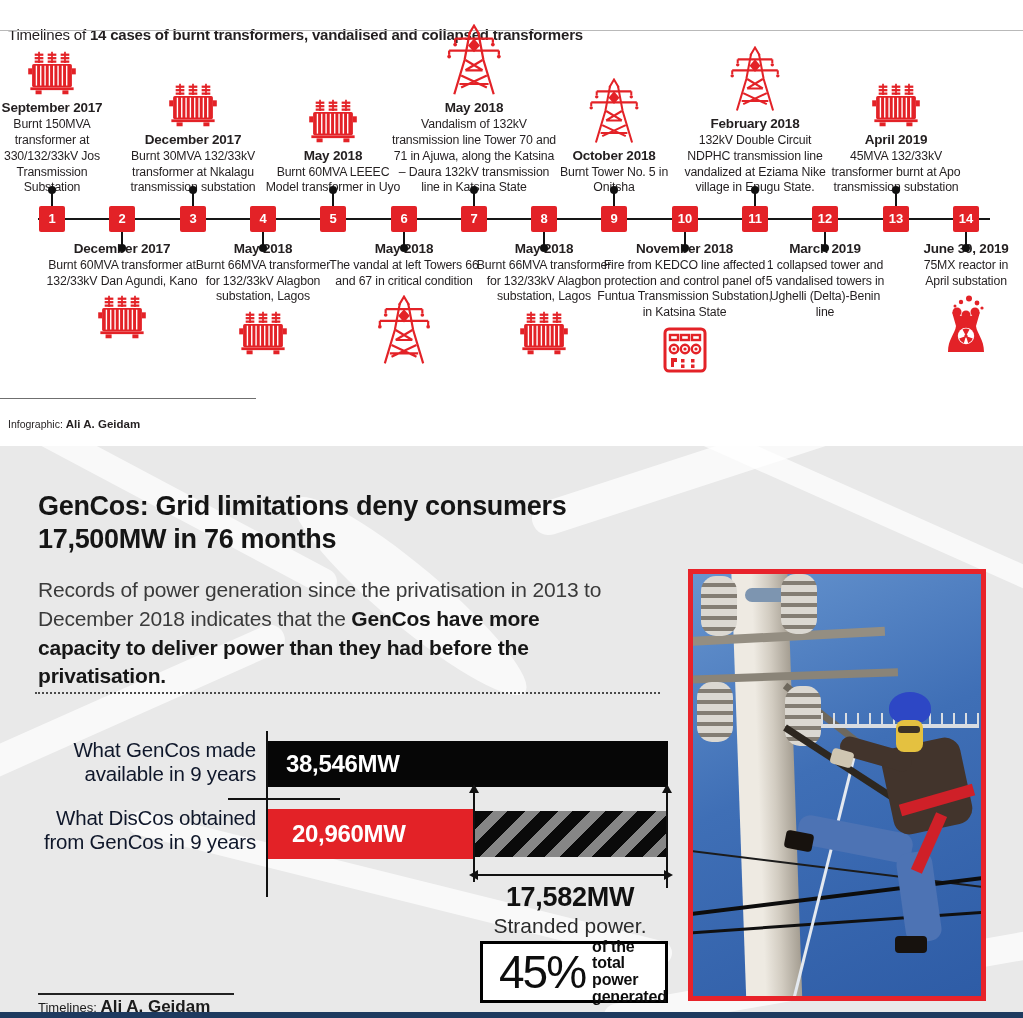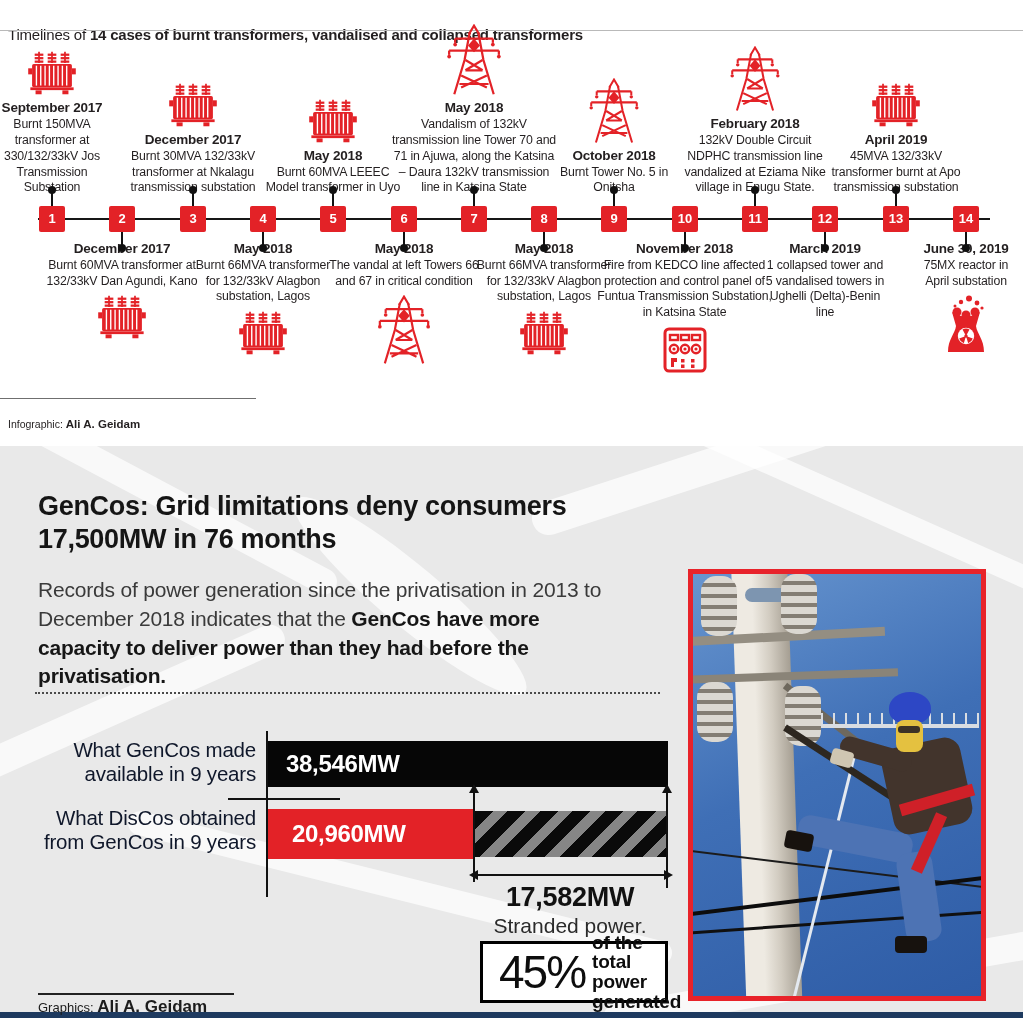--- a/index.html
+++ b/index.html
@@ -67,21 +67,21 @@
   .harrow::after  { content:""; position:absolute; right:-9px; top:-4px; border-top:5px solid transparent;
                     border-bottom:5px solid transparent; border-left:9px solid #111; }
 
   .stranded-value { position:absolute; left:448px; top:436px; width:244px; text-align:center;
                     font-size:27px; font-weight:700; color:#111; letter-spacing:-0.3px; }
   .stranded-label { position:absolute; left:448px; top:468px; width:244px; text-align:center;
                     font-size:21px; color:#2b2b2b; }
   .pct-box { position:absolute; left:480px; top:495px; width:188px; height:62px; background:#fff;
              border:3px solid #000; display:flex; align-items:center; padding-left:16px; }
   .pct-num { font-size:46px; font-weight:400; color:#0d0d0d; letter-spacing:-2px; line-height:1; }
-  .pct-text { margin-left:7px; font-size:19px; font-weight:700; color:#0d0d0d; line-height:1.04; width:108px; letter-spacing:-0.2px; }
+  .pct-text { margin-left:7px; font-size:16px; font-weight:700; color:#0d0d0d; line-height:1.04; width:108px; letter-spacing:-0.2px; }
 
   .graphics-rule { position:absolute; left:38px; top:547px; width:196px; height:2px; background:#222; }
   .graphics-credit { position:absolute; left:38px; top:551px; font-size:13px; color:#1c1c1c; }
   .graphics-credit b { font-size:17px; font-weight:700; }
 
   
   .photo { position:absolute; left:688px; top:123px; width:298px; height:432px; border:5px solid #e8232a;
            background:linear-gradient(155deg,#6795cf 0%, #3f6fb6 45%, #2e5ca6 100%); overflow:hidden; }
   .photo .p { position:absolute; }
   .pole { left:46px; top:-10px; width:56px; height:455px; transform:rotate(-2deg);
@@ -411,21 +411,21 @@
       <div class="stranded-value">17,582MW</div>
       <div class="stranded-label">Stranded power.</div>
 
       <div class="pct-box">
         <span class="pct-num">45%</span>
         <span class="pct-text">of the total power generated</span>
       </div>
 
       <div class="graphics-rule"></div>
       <div class="graphics-credit">
-        <span>Graphics:</span>
+        <span>Timelines:</span>
         <b>Ali A. Geidam</b>
       </div>
 
       <div class="photo">
         <div class="p pole"></div>
         <div class="p pole-cap"></div>
         <div class="p xarm1"></div>
         <div class="p xarm2"></div>
         <div class="p brace"></div>
         <div class="p insu i1"></div>

